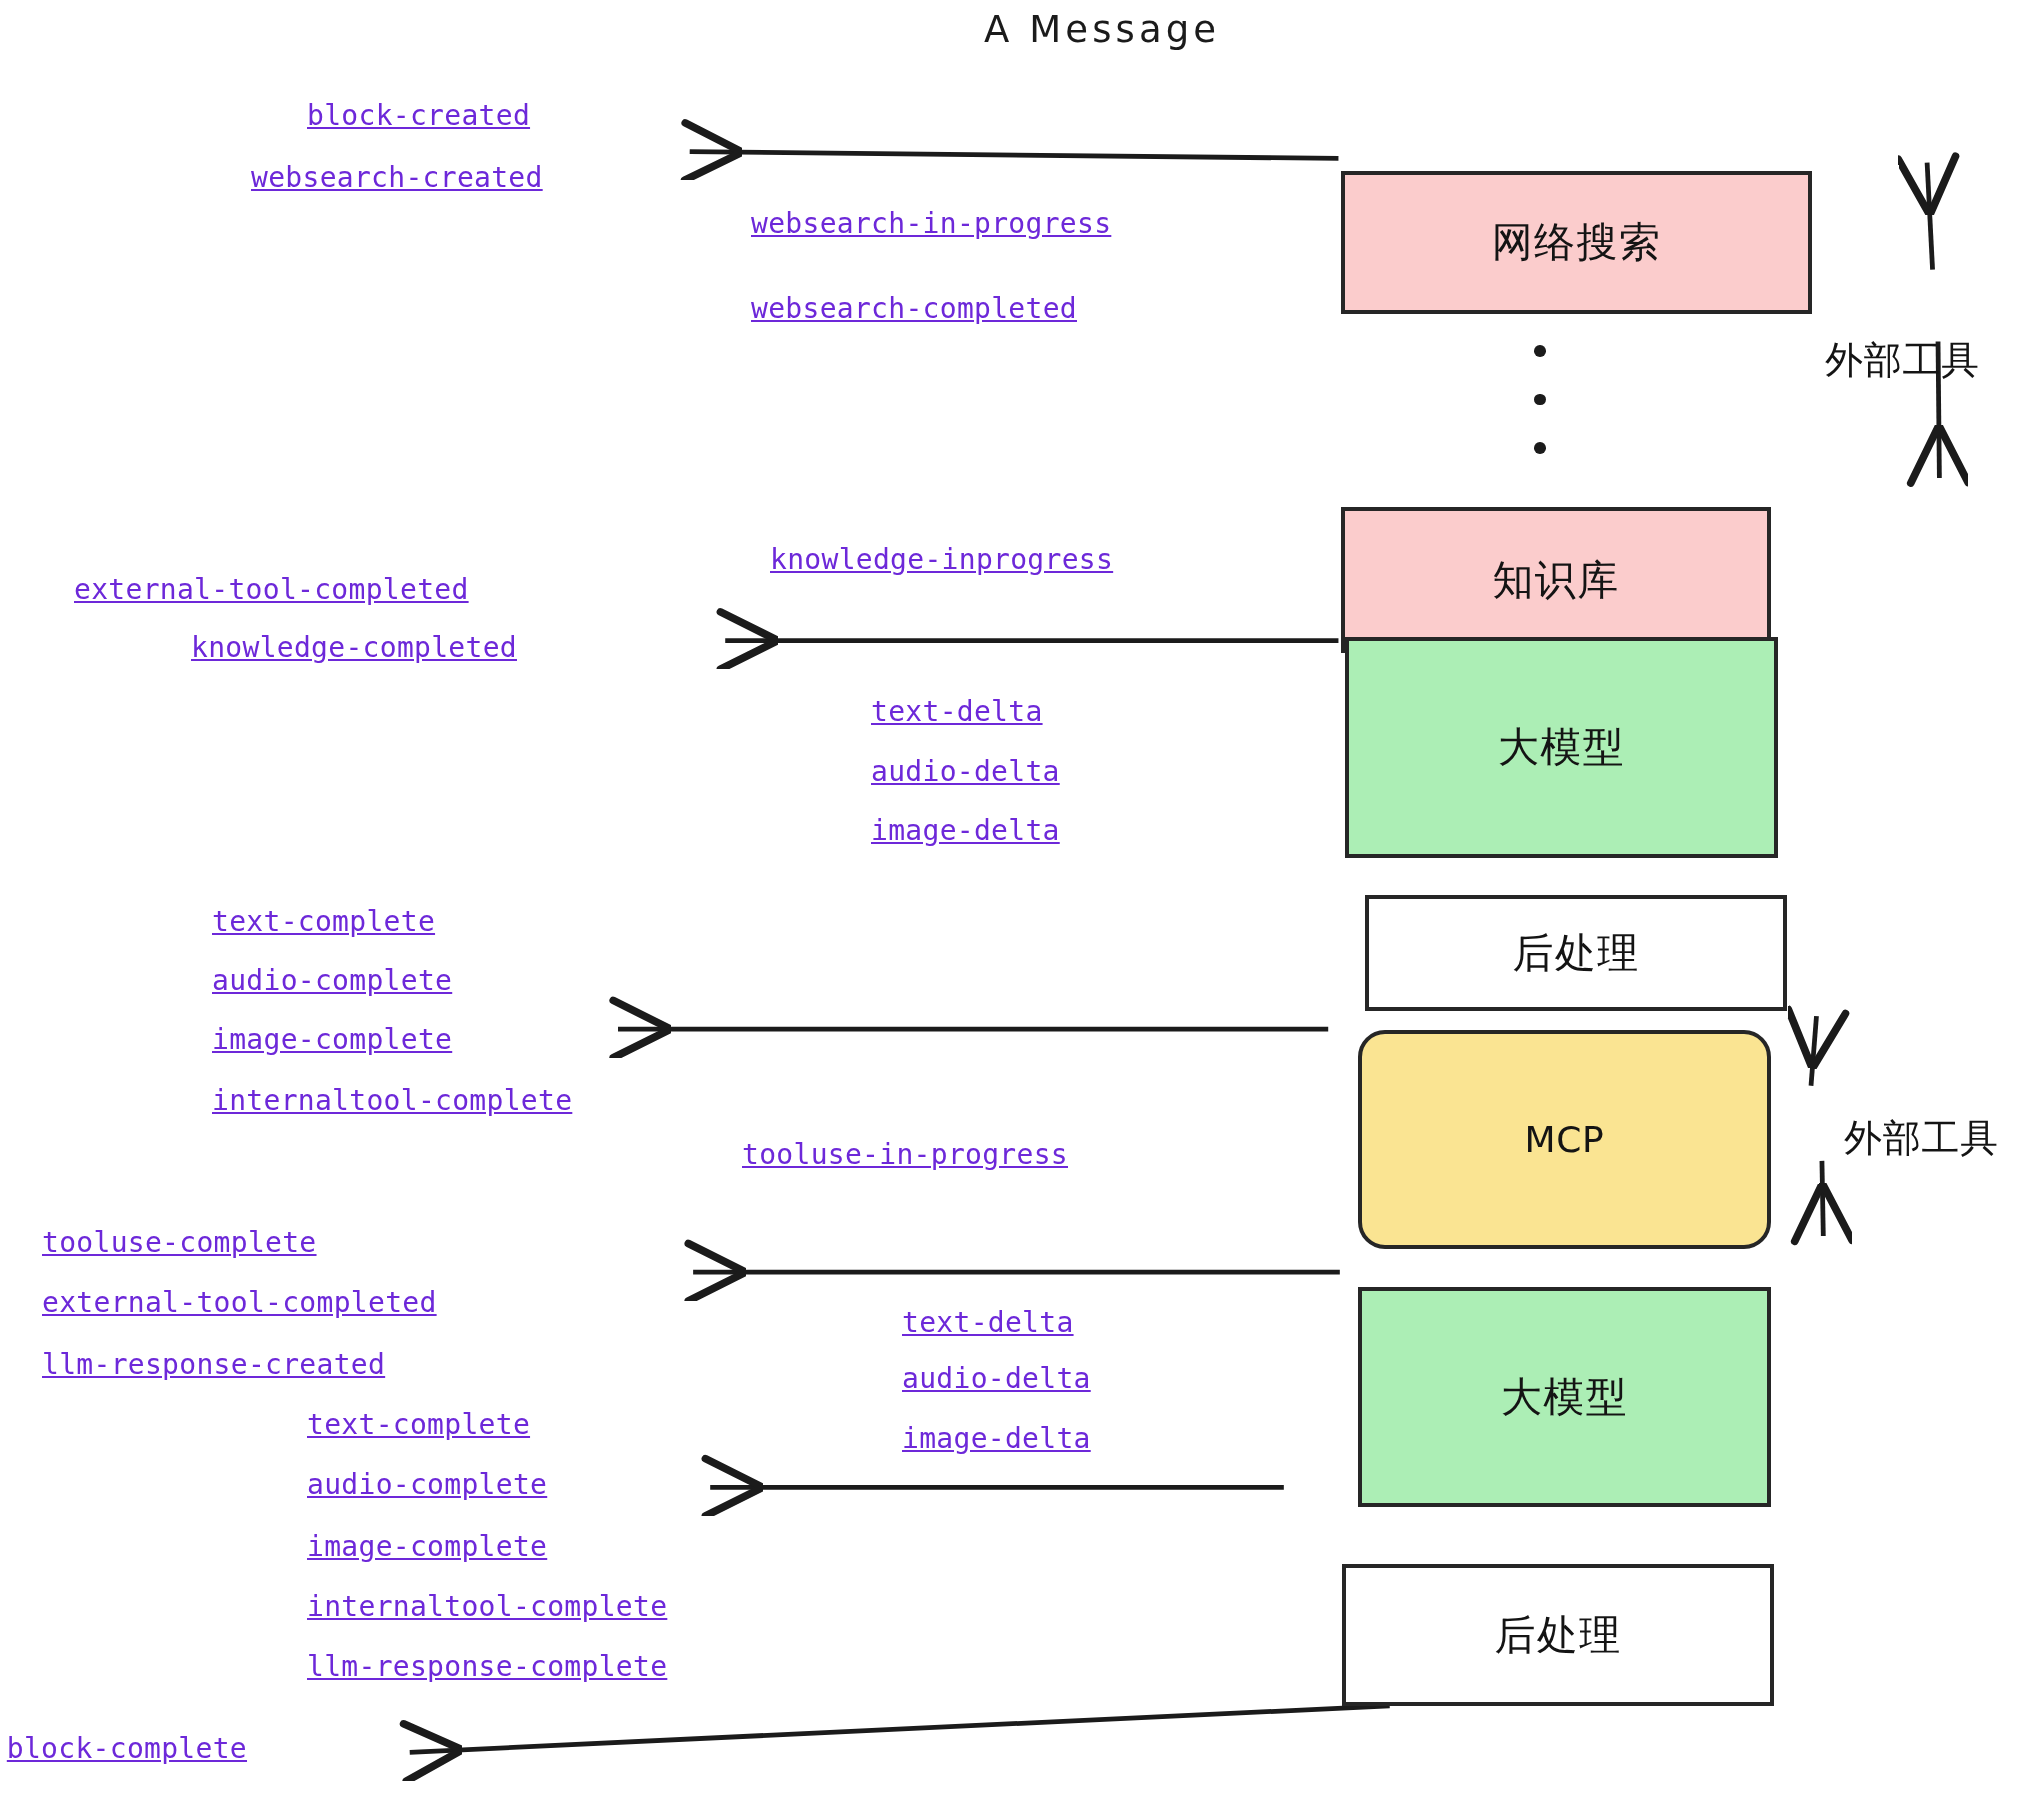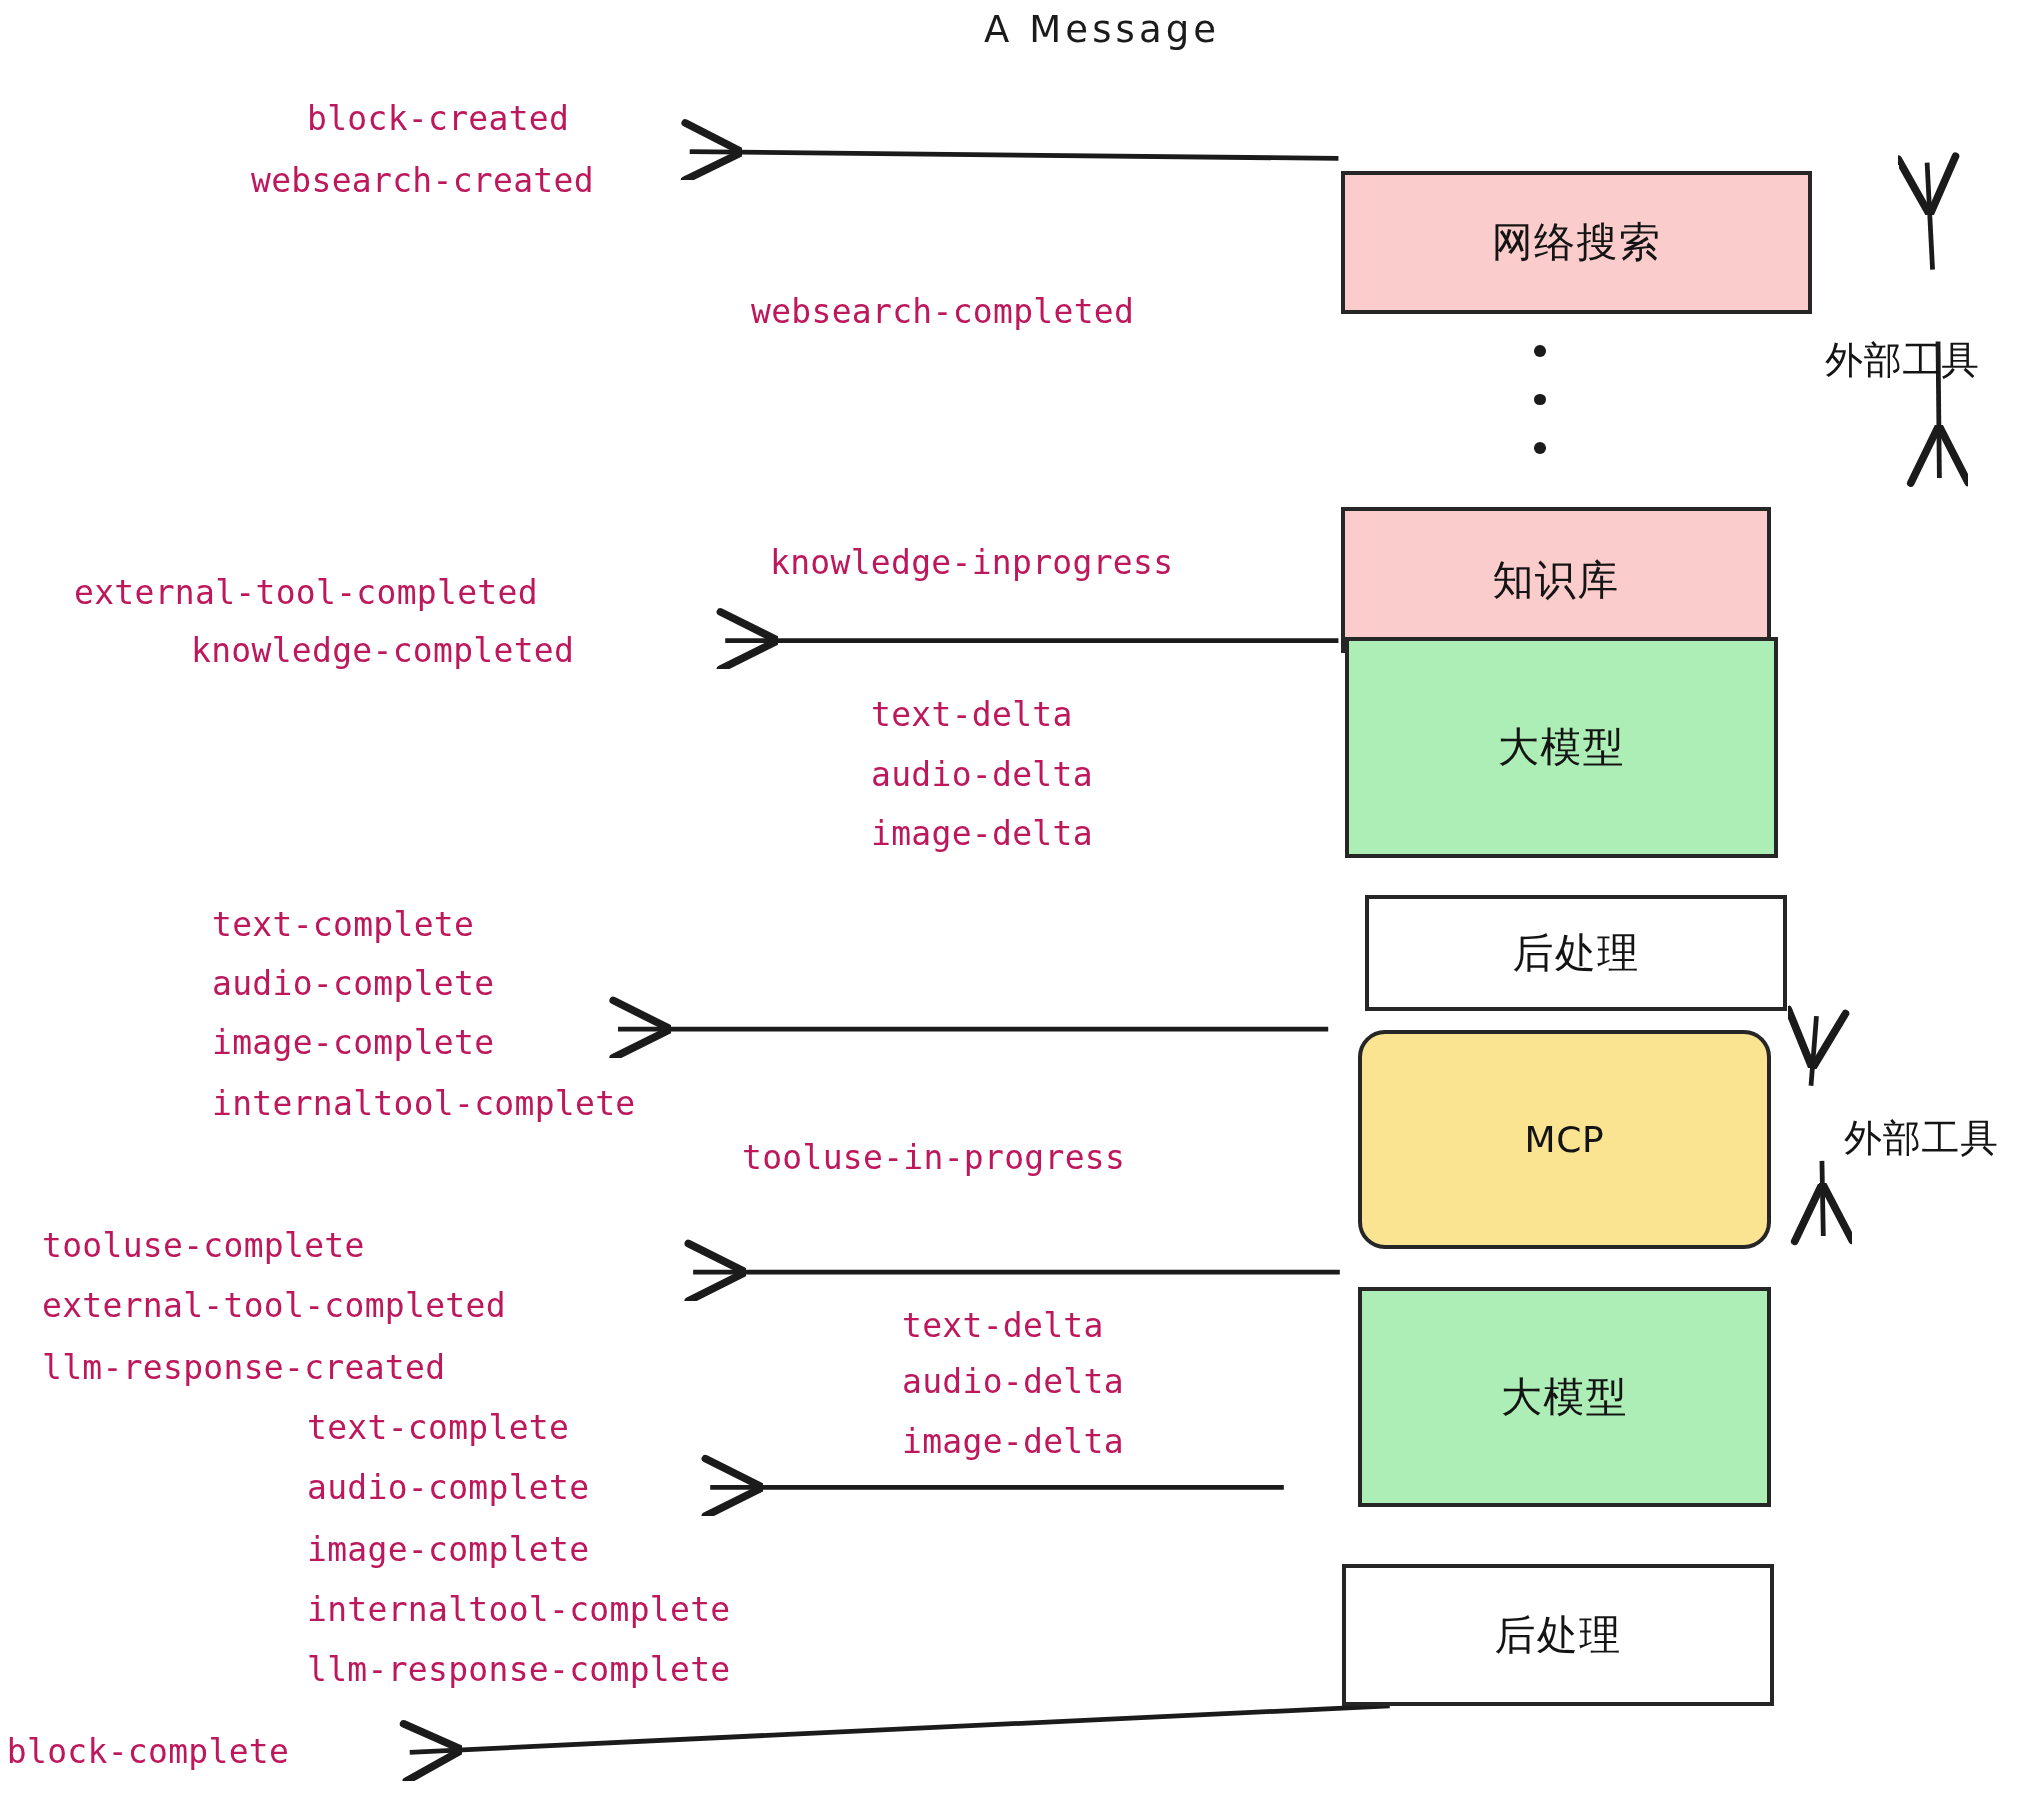--- a/index.html
+++ b/index.html
@@ -13,25 +13,26 @@
     height: 1796px;
     background: #ffffff;
     overflow: hidden;
     font-family: "DejaVu Sans Mono", "Liberation Mono", monospace;
     color: #1a1a1a;
     padding-left: 20px;
   }
   .evt {
     position: absolute;
     font-family: "DejaVu Sans Mono", "Liberation Mono", monospace;
-    font-size: 33px;
+    font-size: 28px;
     letter-spacing: 0.3px;
-    color: #be185d;
+    color: #6d28d9;
     white-space: nowrap;
     line-height: 1;
+    text-decoration: underline;
   }
   .title {
     position: absolute;
     font-family: "DejaVu Sans", "Liberation Sans", sans-serif;
     font-size: 37px;
     letter-spacing: 4.1px;
     color: #1b1b1b;
     white-space: nowrap;
     line-height: 1;
   }
@@ -158,20 +159,21 @@
   </div>
 
   <div class="sidelabel" style="left:1825px; top:341px;">外部工具</div>
 
   <div class="sidelabel" style="left:1844px; top:1119px;">外部工具</div>
 
   <div class="evt" style="left:307px; top:102px;">block-created</div>
 
   <div class="evt" style="left:251px; top:164px;">websearch-created</div>
 
+  <div class="evt" style="left:751px; top:210px;">websearch-in-progress</div>
 
   <div class="evt" style="left:751px; top:295px;">websearch-completed</div>
 
 
   <div class="evt" style="left:770px; top:546px;">knowledge-inprogress</div>
 
   <div class="evt" style="left:74px; top:576px;">external-tool-completed</div>
 
   <div class="evt" style="left:191px; top:634px;">knowledge-completed</div>
 

